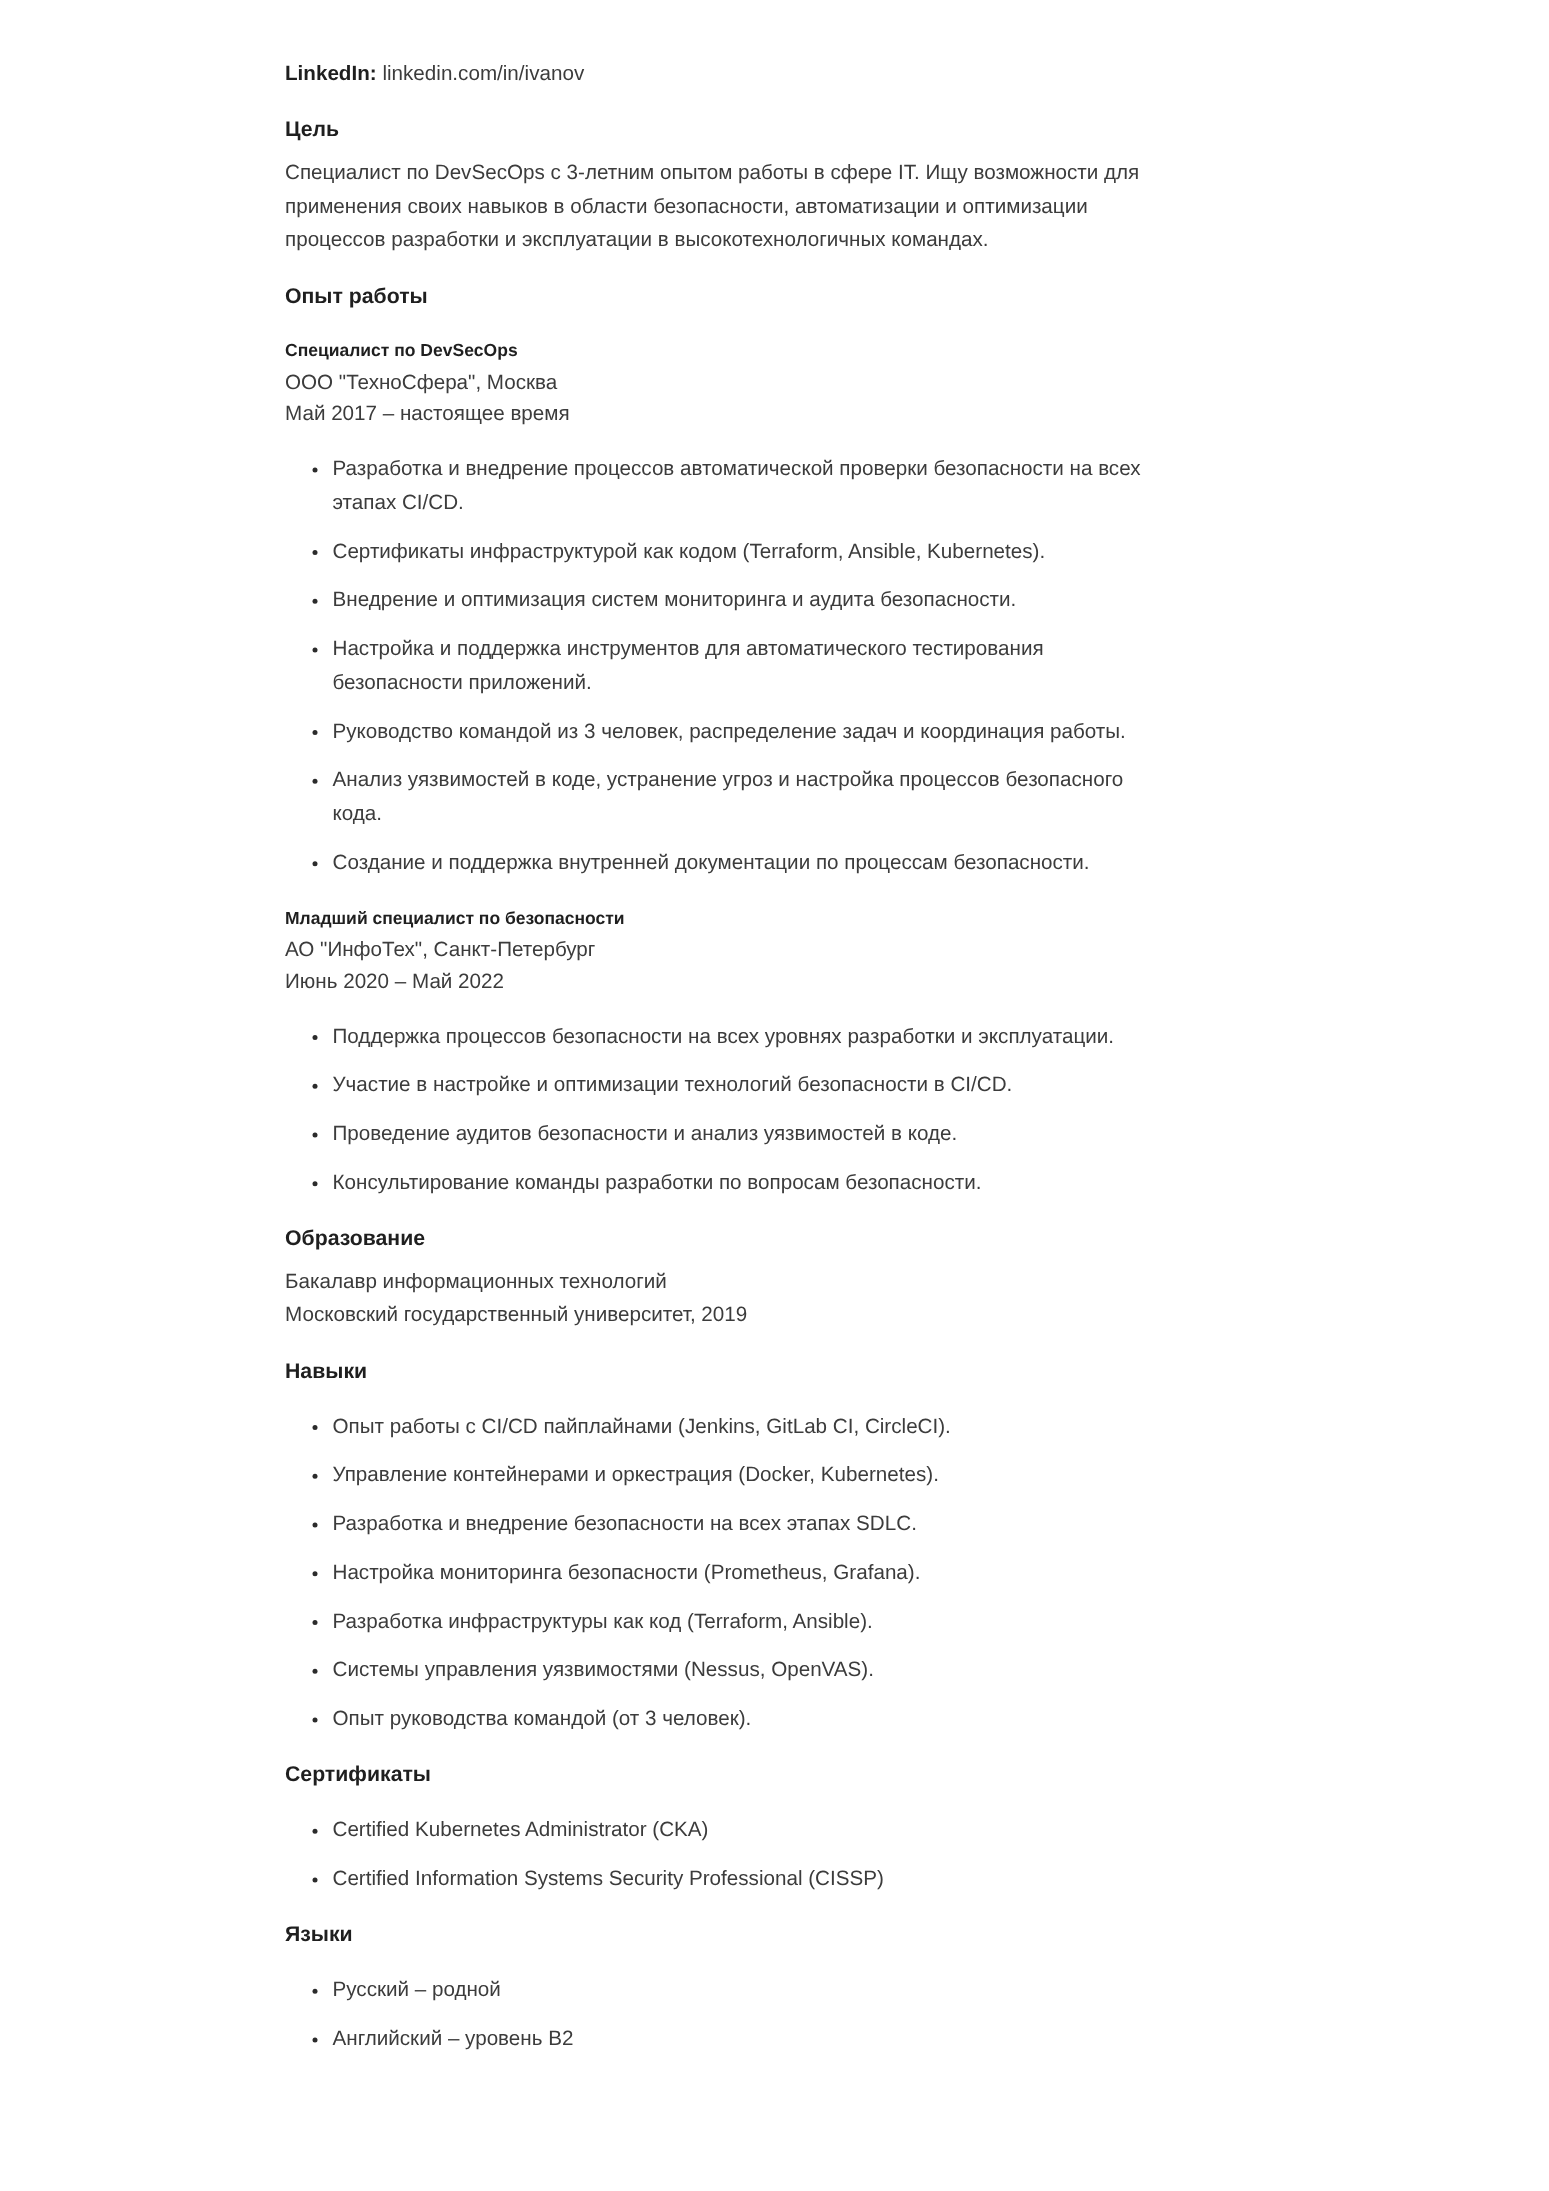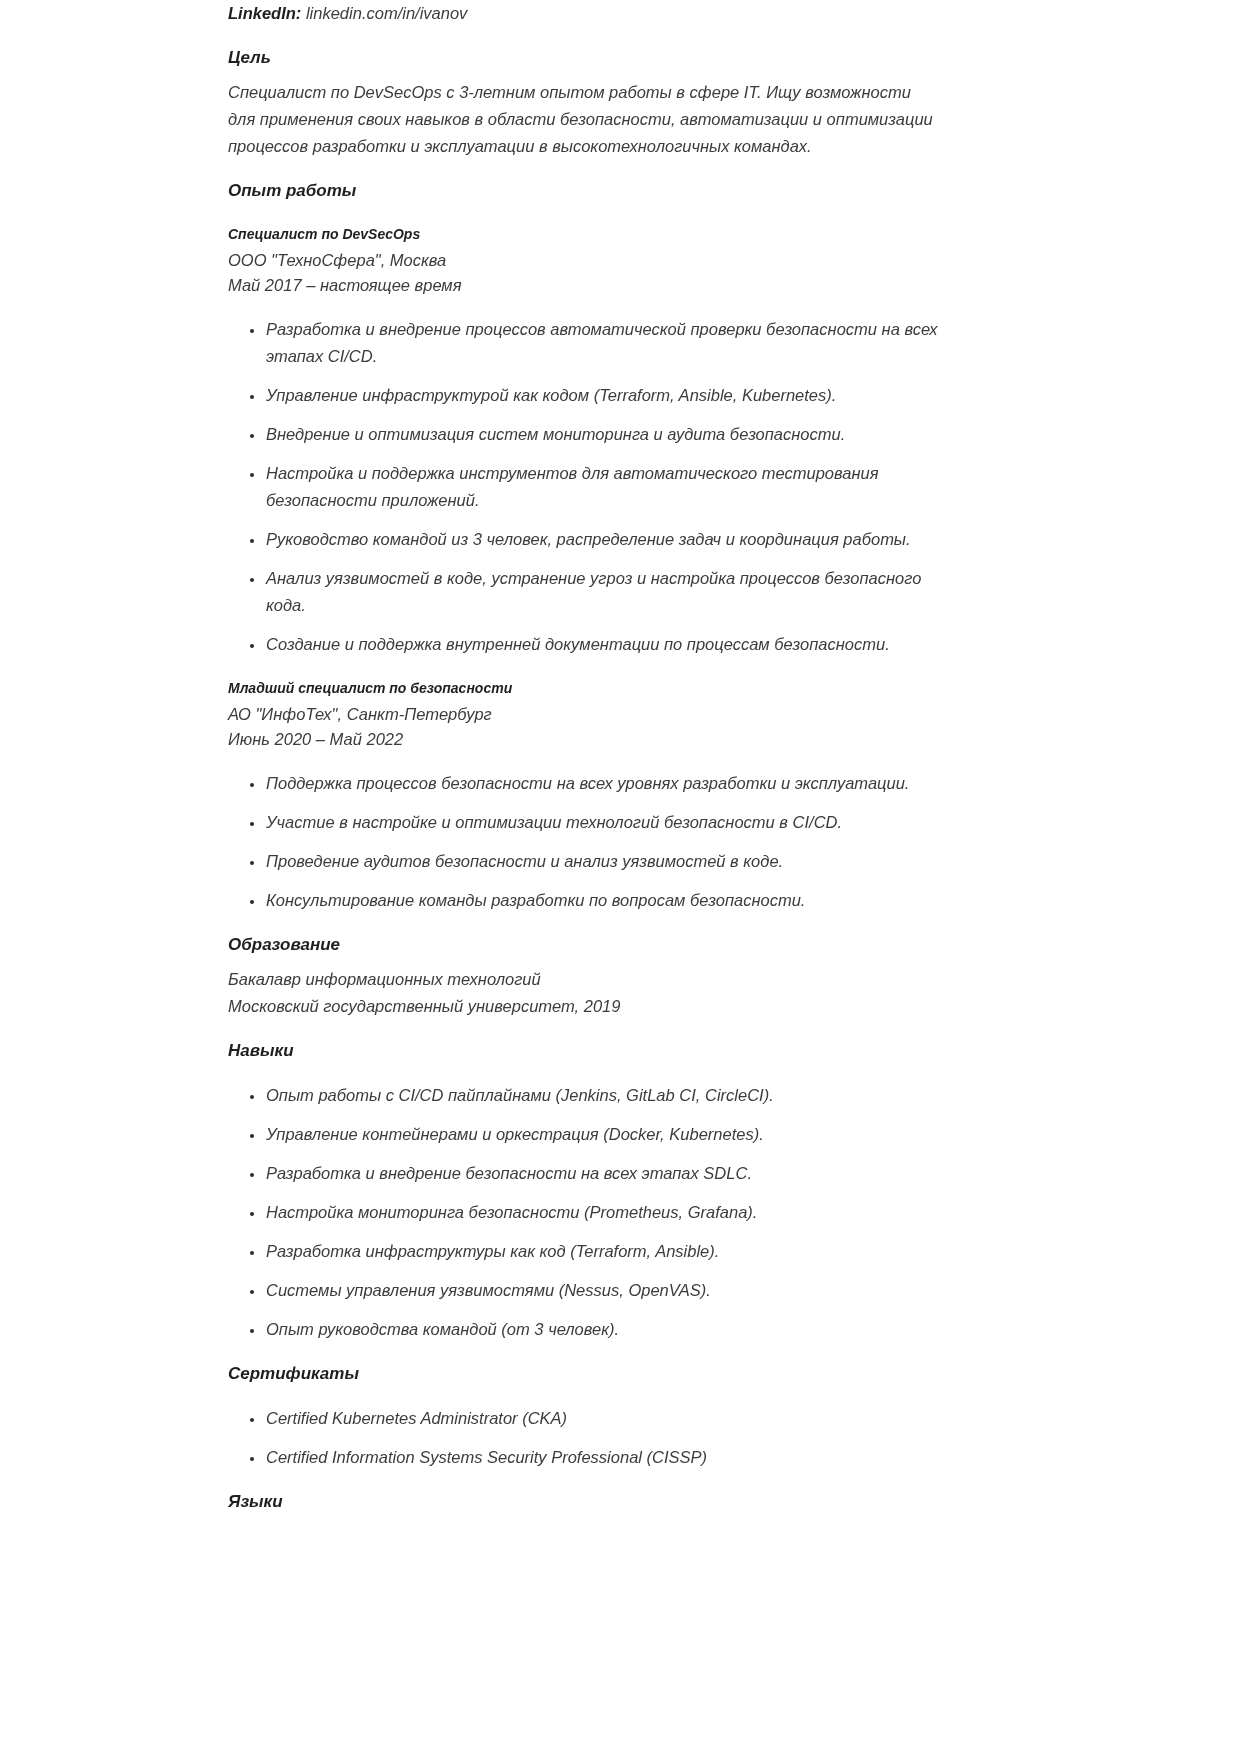--- a/index.html
+++ b/index.html
@@ -10,21 +10,21 @@
     background: #ffffff;
     font-family: "Liberation Sans", "DejaVu Sans", sans-serif;
     font-size: 16.5px;
     line-height: 27px;
     color: #3c3c3c;
     overflow: hidden;
   }
   .content {
     width: 712px;
     margin-left: 228px;
-    font-style: italic;
+    padding-top: 46px;
   }
   .linkedin-row { margin: 0; }
   .b { font-weight: bold; color: #1f1f1f; }
   h2 {
     font-size: 17px;
     line-height: 27px;
     font-weight: bold;
     color: #1f1f1f;
     margin: 17px 0 0 0;
   }
@@ -64,21 +64,21 @@
 
   <section>
     <h2>Опыт работы</h2>
 
     <div class="job">
       <h3 class="job-head">Специалист по DevSecOps</h3>
       <p class="meta-line">ООО "ТехноСфера", Москва</p>
       <p class="meta-line">Май 2017 – настоящее время</p>
       <ul class="bullets">
           <li>Разработка и внедрение процессов автоматической проверки безопасности на всех этапах CI/CD.</li>
-          <li>Управление инфраструктурой как кодом (Terraform, Ansible, Kubernetes).</li>
+          <li>Сертификаты инфраструктурой как кодом (Terraform, Ansible, Kubernetes).</li>
           <li>Внедрение и оптимизация систем мониторинга и аудита безопасности.</li>
           <li>Настройка и поддержка инструментов для автоматического тестирования безопасности приложений.</li>
           <li>Руководство командой из 3 человек, распределение задач и координация работы.</li>
           <li>Анализ уязвимостей в коде, устранение угроз и настройка процессов безопасного кода.</li>
           <li>Создание и поддержка внутренней документации по процессам безопасности.</li>
         </ul>
     </div>
 
     <div class="job">
       <h3>Младший специалист по безопасности</h3>
@@ -115,15 +115,19 @@
   <section>
     <h2>Сертификаты</h2>
     <ul class="bullets">
         <li>Certified Kubernetes Administrator (CKA)</li>
         <li>Certified Information Systems Security Professional (CISSP)</li>
       </ul>
   </section>
 
   <section>
     <h2>Языки</h2>
+    <ul class="bullets">
+        <li>Русский – родной</li>
+        <li>Английский – уровень B2</li>
+      </ul>
   </section>
 
 </div>
 
 </body></html>

